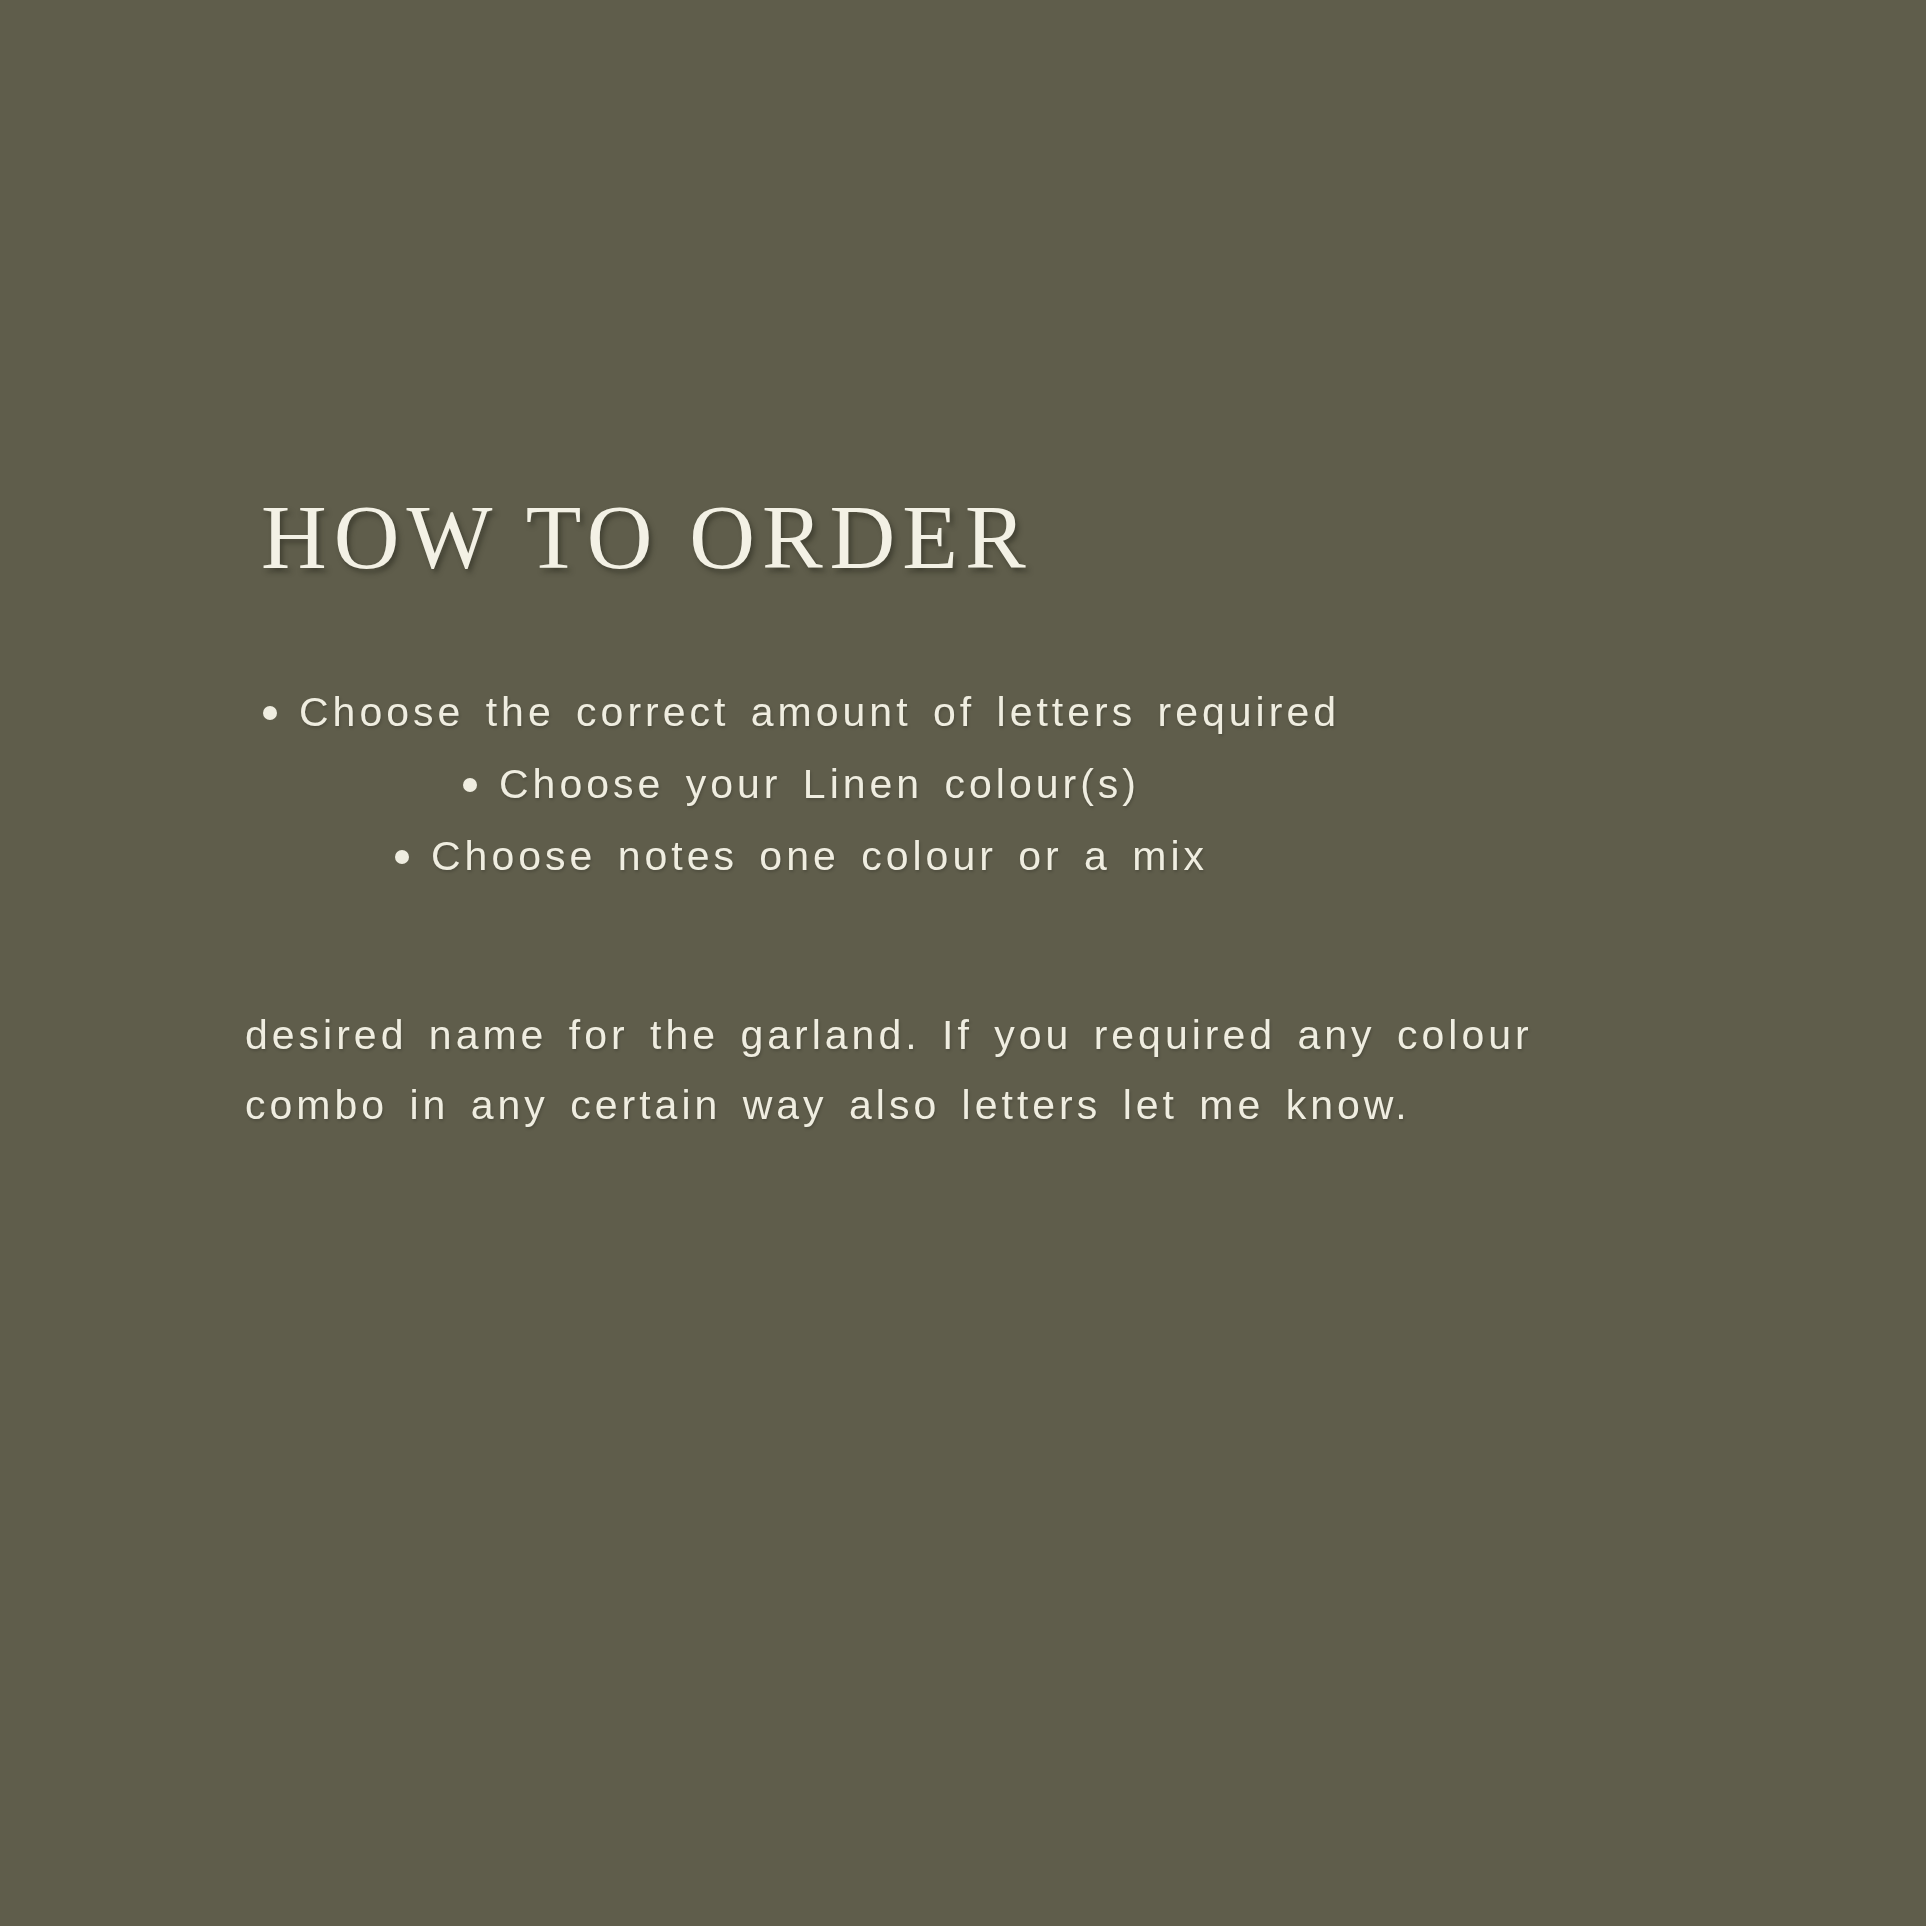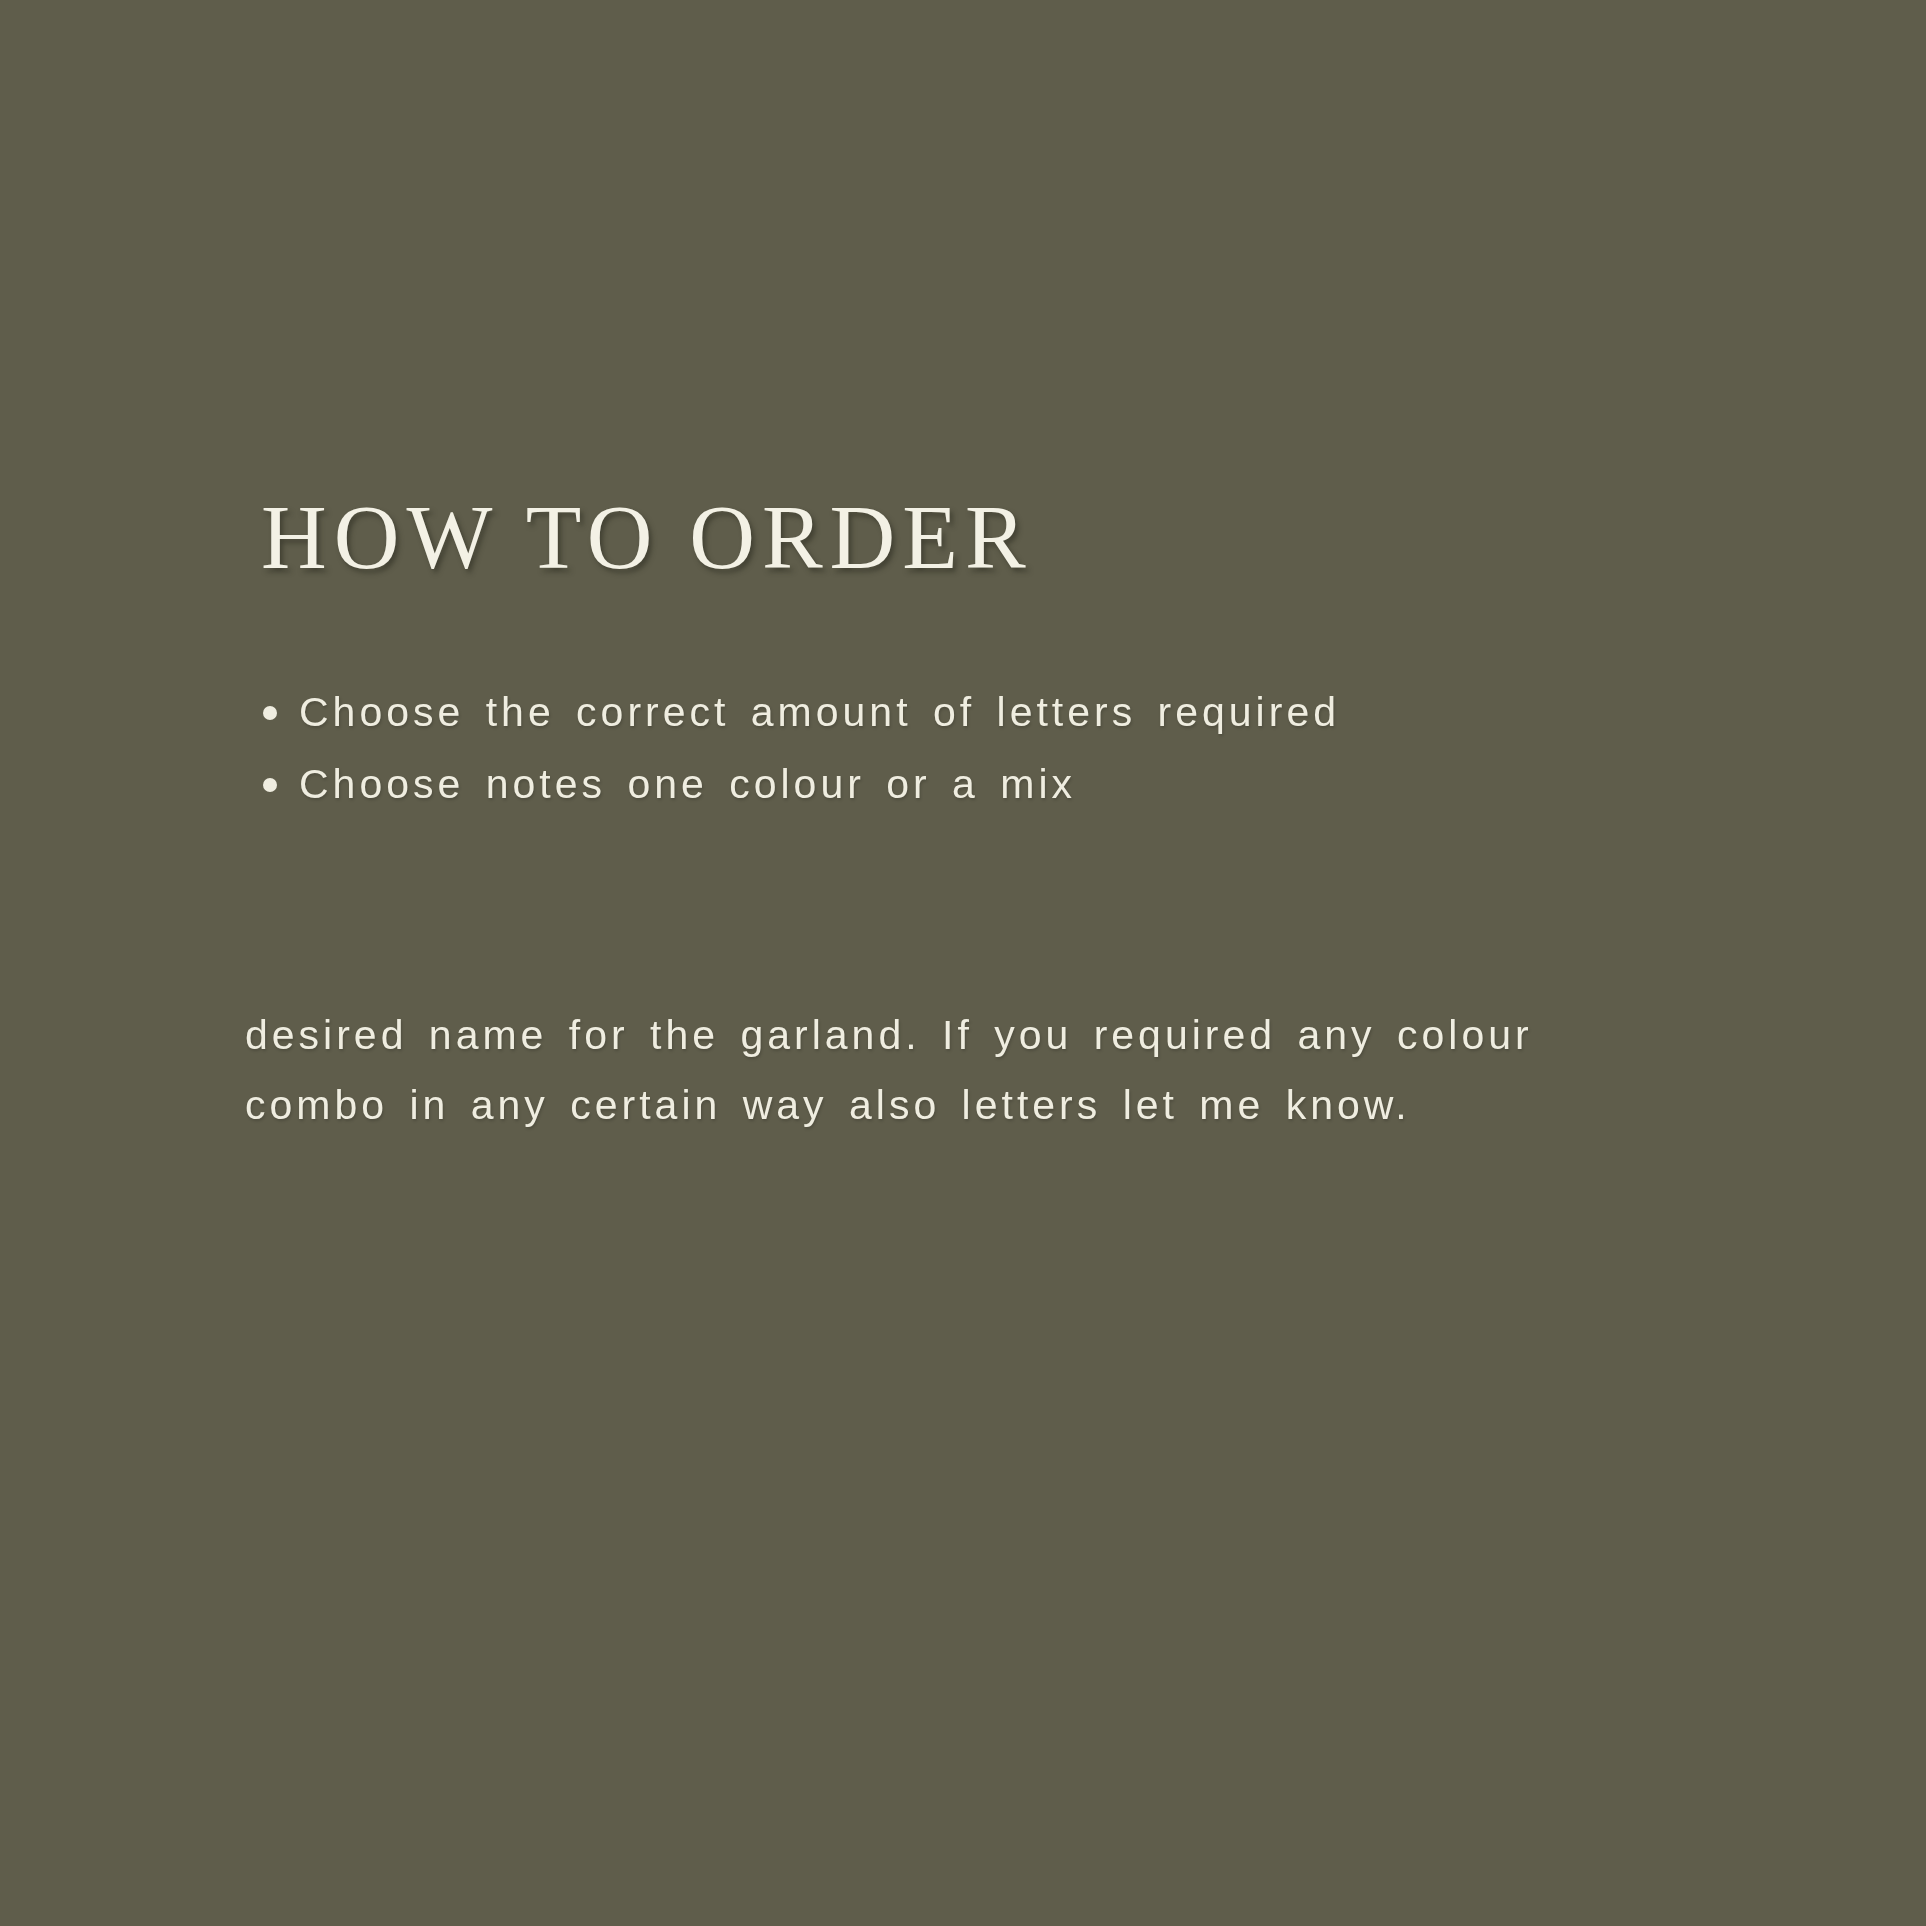--- a/index.html
+++ b/index.html
@@ -50,20 +50,21 @@
   .bullet-list li {
     display: flex;
     align-items: center;
     height: 72px;
     font-size: 41px;
     font-weight: 300;
     letter-spacing: 4px;
     word-spacing: 6px;
     white-space: nowrap;
     text-shadow: 1px 2px 3px rgba(0,0,0,0.18);
+    justify-content: center;
   }
   .bullet-dot {
     flex: 0 0 auto;
     width: 14px;
     height: 14px;
     border-radius: 50%;
     background: var(--text-color, #EFEDE0);
     margin-right: 22px;
     margin-top: 2px;
   }
@@ -100,20 +101,24 @@
 
   <h1 class="title">HOW TO ORDER</h1>
 
   <ul class="bullet-list">
     <li>
       <span class="bullet-dot"></span>
       <span>Choose the correct amount of letters required</span>
     </li>
     <li>
       <span class="bullet-dot"></span>
+      <span>Choose your Linen colour(s)</span>
+    </li>
+    <li>
+      <span class="bullet-dot"></span>
       <span>Choose notes one colour or a mix</span>
     </li>
   </ul>
 
   <div class="note">
     <div class="note-line">
       <span>desired name for the garland. If you required any colour</span>
     </div>
     <div class="note-line">
       <span>combo in any certain way also letters let me know.</span>

